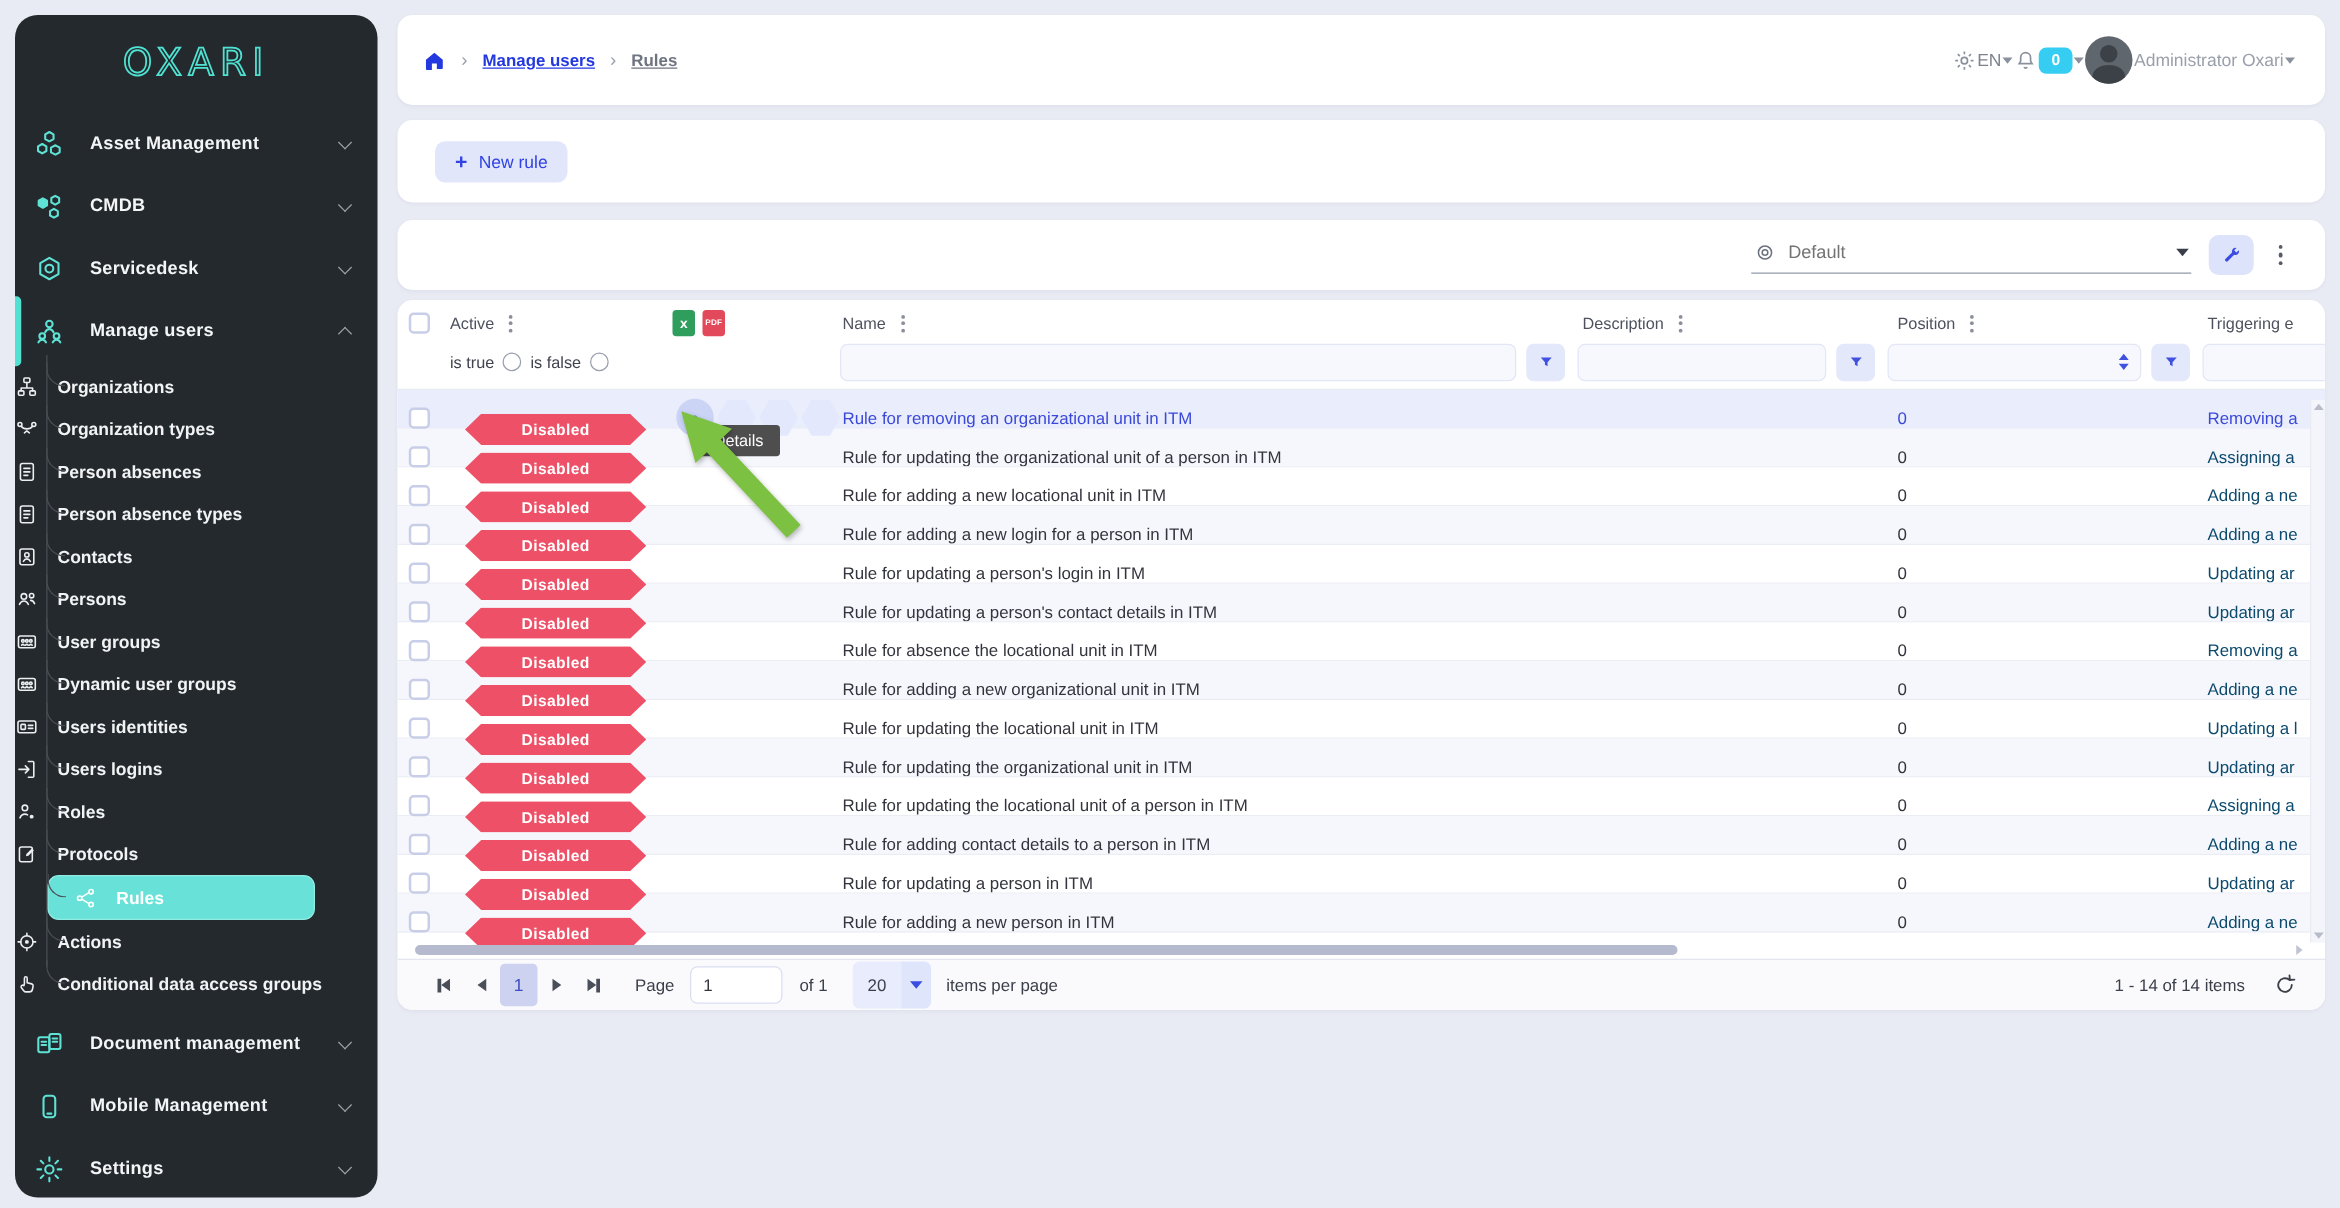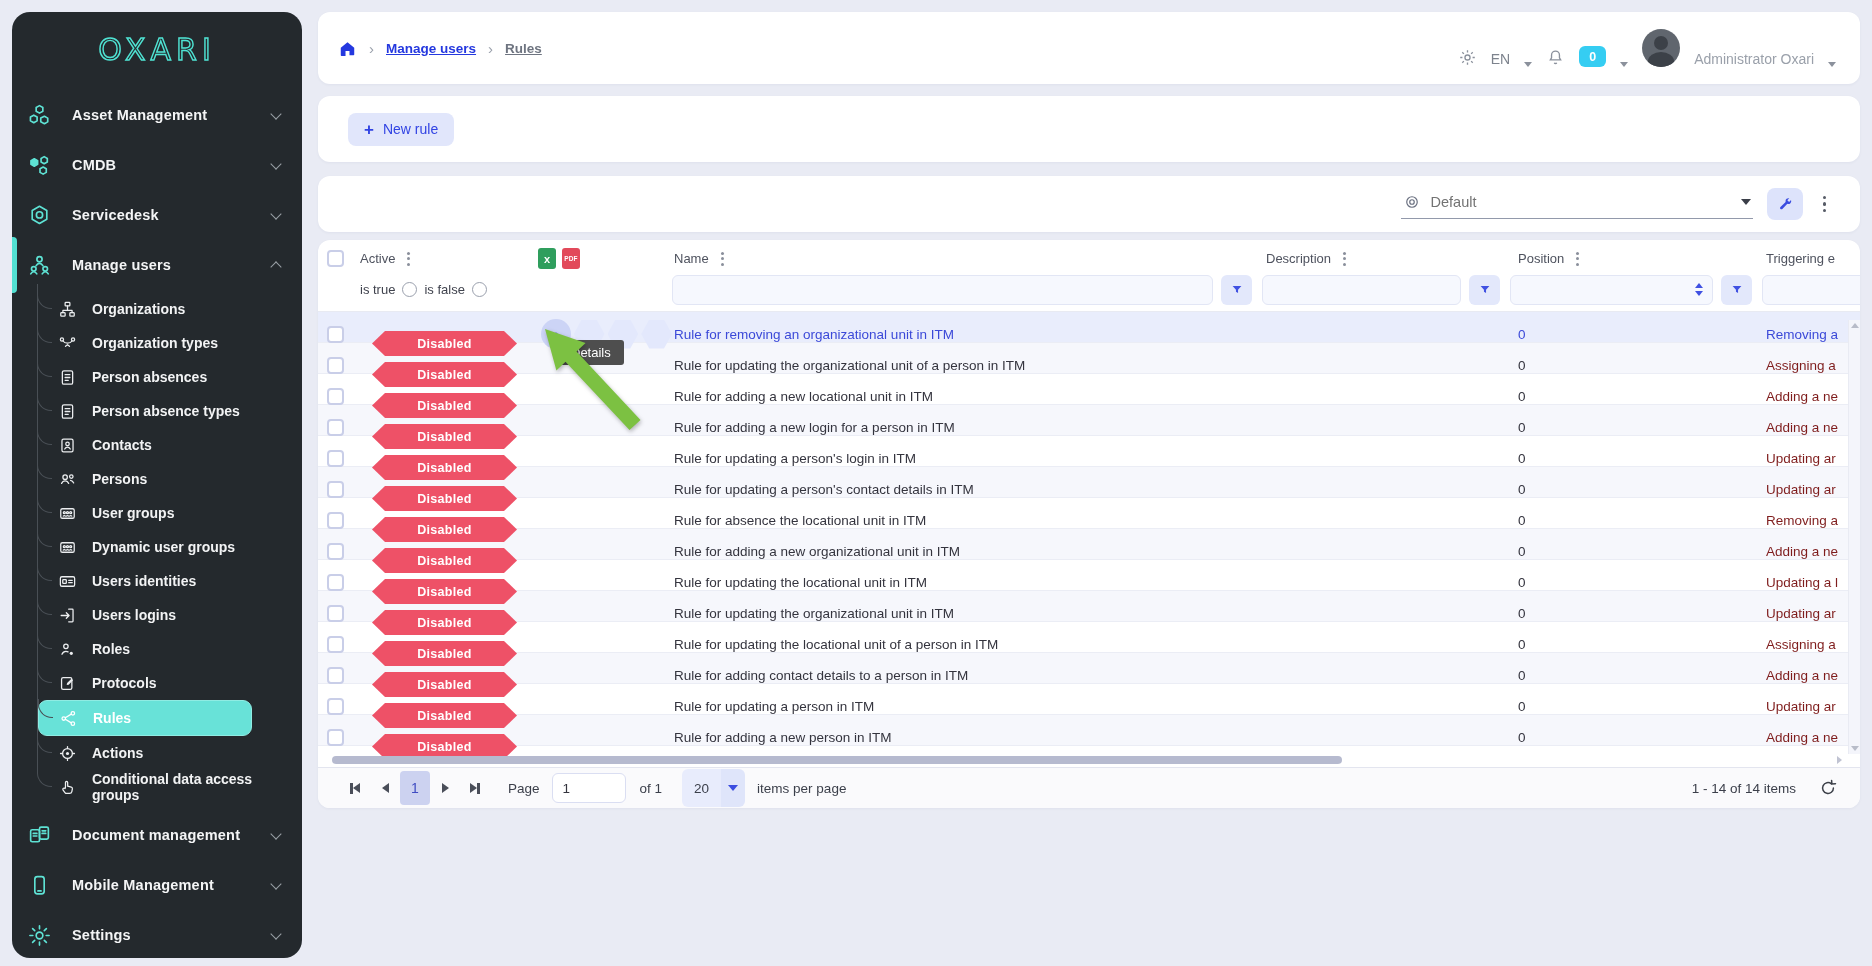--- a/index.html
+++ b/index.html
@@ -12,39 +12,39 @@
   .sidebar { position:absolute; left:12px; top:12px; width:290px; height:946px; background:#24292d; border-radius:18px; overflow:hidden; }
   .logo-wrap { height:78px; display:flex; align-items:center; justify-content:center; }
   .nav-item { height:50px; display:flex; align-items:center; padding-left:15px; position:relative; cursor:pointer; }
   .nav-item .nav-ico { width:25px; height:25px; color:#5ee2d4; stroke:#5ee2d4; }
   .nav-item .nav-label { margin-left:20px; color:#f4f5f6; font-size:14.5px; font-weight:700; letter-spacing:.2px; }
   .nav-item .chev { position:absolute; right:22px; width:8px; height:8px; border-right:1.5px solid #9aa0a6; border-bottom:1.5px solid #9aa0a6; transform:rotate(45deg); margin-top:-3px; }
   .nav-item.expanded .chev { transform:rotate(-135deg); margin-top:4px; }
   .nav-item.active::before { content:""; position:absolute; left:0; top:-3px; width:5px; height:56px; background:#52e0d2; border-radius:0 4px 4px 0; }
   .submenu { position:relative; padding:2px 0 6px 0; }
   .submenu .vline { position:absolute; left:25px; top:-6px; height:calc(100% - 30px); border-left:1.5px solid #494f55; }
-  .sub-item { height:34px; display:flex; align-items:center; padding-left:46px; position:relative; cursor:pointer; }
+  .sub-item { height:34px; display:flex; align-items:center; position:relative; cursor:pointer; }
   .sub-item .elbow { position:absolute; left:25px; top:-2px; width:15px; height:19px; border-left:1.5px solid #494f55; border-bottom:1.5px solid #494f55; border-bottom-left-radius:14px; }
   .sub-item .sub-ico { width:19px; height:19px; color:#eceef0; stroke:#eceef0; }
   .sub-item .sub-label { margin-left:15px; color:#f2f3f4; font-size:14px; font-weight:600; }
   .sub-item.selected { margin-left:26px; width:214px; padding-left:20px; background:#68e2d8; border:1px solid #8fece3; border-radius:9px; height:36px; }
   .sub-item.selected .elbow { left:-1px; }
   .sub-item.selected .sub-ico { color:#fff; stroke:#fff; }
   .sub-item.selected .sub-label { color:#fff; }
 
   
   .main { position:absolute; left:302px; top:0; width:1570px; height:966px; }
 
   
   .header-card { left:16px; top:12px; width:1542px; height:72px; display:flex; align-items:center; justify-content:space-between; padding:0 24px 0 20px; }
   .crumbs { display:flex; align-items:center; gap:12px; }
   .crumb-sep { color:#9aa0ab; font-size:15px; }
   .crumb-link { color:#2438df; font-size:13.5px; font-weight:700; text-decoration:underline; cursor:pointer; }
   .crumb-cur { color:#6e7480; font-size:13.5px; font-weight:700; text-decoration:underline; }
-  .user-zone { display:flex; align-items:flex-end; gap:14px; color:#8b919c; }
+  .user-zone { display:flex; align-items:center; gap:1px; color:#8b919c; }
   .uz-gear { width:19px; height:19px; stroke:#8b919c; }
   .lang { font-size:14px; color:#7d838d; }
   .caret { width:0; height:0; border-left:4.5px solid transparent; border-right:4.5px solid transparent; border-top:5.5px solid #8b919c; }
   .bell { width:19px; height:19px; stroke:#8b919c; }
   .notif-badge { min-width:27px; height:21px; background:#35cdf2; border-radius:6px; color:#fff; font-size:12.5px; font-weight:700; display:flex; align-items:center; justify-content:center; }
   .avatar { width:38px; height:38px; border-radius:50%; background:#60666e; position:relative; overflow:hidden; }
   .avatar::before { content:""; position:absolute; left:50%; top:7px; transform:translateX(-50%); width:14px; height:14px; border-radius:50%; background:#3c4148; }
   .avatar::after { content:""; position:absolute; left:50%; top:23px; transform:translateX(-50%); width:26px; height:18px; border-radius:50% 50% 0 0; background:#3c4148; }
   .user-name { font-size:14px; color:#9aa0aa; }
 
@@ -93,21 +93,21 @@
   .data-row.hl { background:#e9edfc; }
   .cell-check, .hcell-check { display:flex; justify-content:center; }
   .checkbox { width:17px; height:17px; border:2px solid #c9cee8; border-radius:4px; background:#fff; cursor:pointer; }
   .badge { margin-left:20px; width:145px; height:25px; background:#ee5167; color:#fff; font-size:12.5px; font-weight:700; letter-spacing:.3px; display:flex; align-items:center; justify-content:center; clip-path:polygon(13px 0,calc(100% - 13px) 0,100% 50%,calc(100% - 13px) 100%,13px 100%,0 50%);margin-top:19px; }
   .acts { display:flex; align-items:center; gap:3px; padding-left:3px; }
   .act-btn { width:31px; height:29px; background:#e3e8fc; display:flex; align-items:center; justify-content:center; cursor:pointer; clip-path:polygon(26% 0,74% 0,100% 50%,74% 100%,26% 100%,0 50%); }
   .act-btn.round { clip-path:none; border-radius:50%; width:30px; height:30px; background:#ccd4f6; }
   .act-btn svg { width:16px; height:16px; color:#4051e2; }
   .cell-name { font-size:13.5px; color:#34343e; padding-left:2px; white-space:nowrap; overflow:hidden; }
   .cell-pos { font-size:13.5px; color:#34343e; padding-left:8px; }
-  .cell-trig { font-size:13.5px; color:#7f1d1d; padding-left:4px; white-space:nowrap; overflow:hidden; }
+  .cell-trig { font-size:13.5px; color:#0c4a6e; padding-left:4px; white-space:nowrap; overflow:hidden; }
   .data-row.hl .cell-name, .data-row.hl .cell-pos, .data-row.hl .cell-trig { color:#3b49d8; }
   .data-row.hl .cell-name { cursor:pointer; }
 
   
   .vscroll { position:absolute; right:0; top:80px; width:12px; height:434px; background:#f4f5fb; border-left:1px solid #e9ebf3; display:flex; flex-direction:column; align-items:center; justify-content:space-between; padding:3px 0; }
   .vs-arr { width:0; height:0; border-left:4px solid transparent; border-right:4px solid transparent; }
   .vs-arr.up { border-bottom:5px solid #b8bcc9; }
   .vs-arr.dn { border-top:5px solid #b8bcc9; }
   .hscroll { position:absolute; left:0; top:515px; width:1530px; height:10px; display:flex; align-items:center; }
   .h-thumb { margin-left:14px; width:1010px; height:8px; border-radius:4px; background:#b6bacf; }

